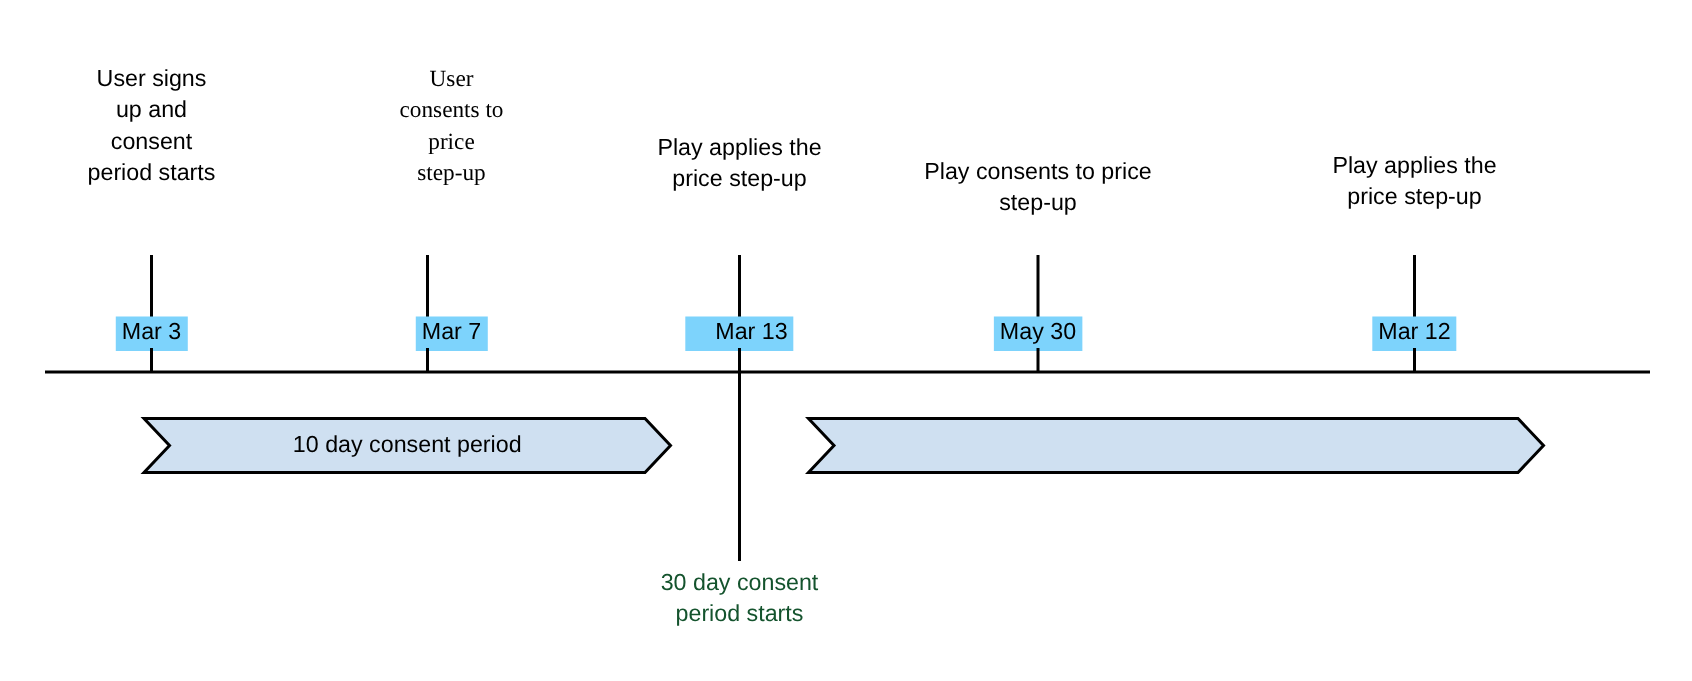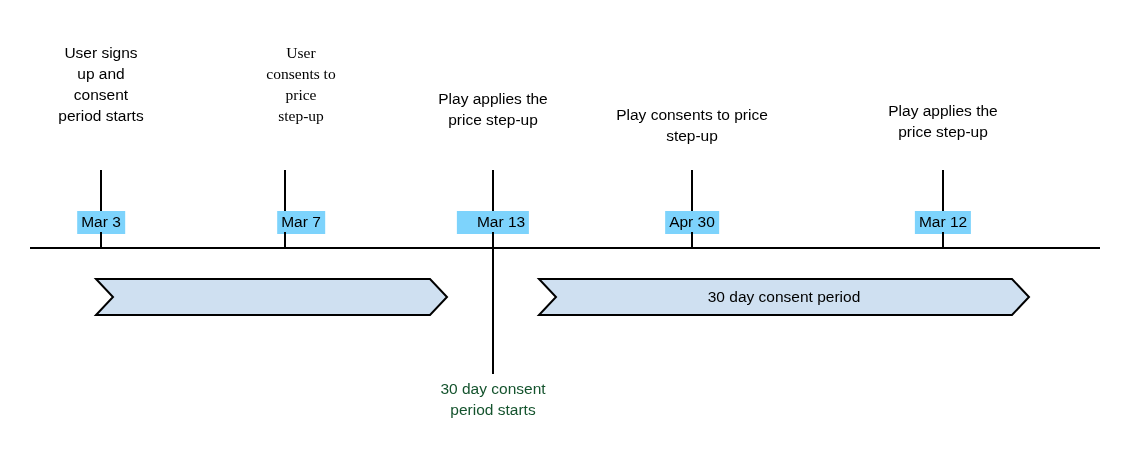--- a/index.html
+++ b/index.html
@@ -148,38 +148,38 @@
     <div class="date-chip" style="left:493px; top:211px;padding-left:20px;">Mar 13</div>
     <div class="tick-extend" style="left:493px; top:232px; height:142px;"></div>
     <div class="below-label" style="left:493px; top:378px; width:200px;">30 day consent
 period starts</div>
   </div>
 
   <div class="event">
     <div class="event-label" style="left:692px; top:104px; width:250px;">Play consents to price
 step-up</div>
     <div class="tick-upper" style="left:692px; top:170px; height:44px;"></div>
-    <div class="date-chip" style="left:692px; top:211px;">Apr 30</div>
+    <div class="date-chip" style="left:692px; top:211px;">May 30</div>
     <div class="tick-lower" style="left:692px; top:232px; height:16px;"></div>
   </div>
 
   <div class="event">
     <div class="event-label" style="left:943px; top:100px; width:210px;">Play applies the
 price step-up</div>
     <div class="tick-upper" style="left:943px; top:170px; height:44px;"></div>
     <div class="date-chip" style="left:943px; top:211px;">Mar 12</div>
     <div class="tick-lower" style="left:943px; top:232px; height:16px;"></div>
   </div>
 
   <div class="banner" style="left:95px; top:278px; width:353px;">
     <svg viewBox="0 0 353 38" preserveAspectRatio="none">
       <polygon points="1,1 335,1 352,19 335,37 1,37 18,19" fill="#cfe0f1" stroke="#000000" stroke-width="2" vector-effect="non-scaling-stroke"></polygon>
     </svg>
+    <span class="banner-text">10 day consent period</span>
   </div>
 
   <div class="banner" style="left:538px; top:278px; width:492px;">
     <svg viewBox="0 0 492 38" preserveAspectRatio="none">
       <polygon points="1,1 474,1 491,19 474,37 1,37 18,19" fill="#cfe0f1" stroke="#000000" stroke-width="2" vector-effect="non-scaling-stroke"></polygon>
     </svg>
-    <span class="banner-text">30 day consent period</span>
   </div>
 
 </div>
 
 </body></html>

